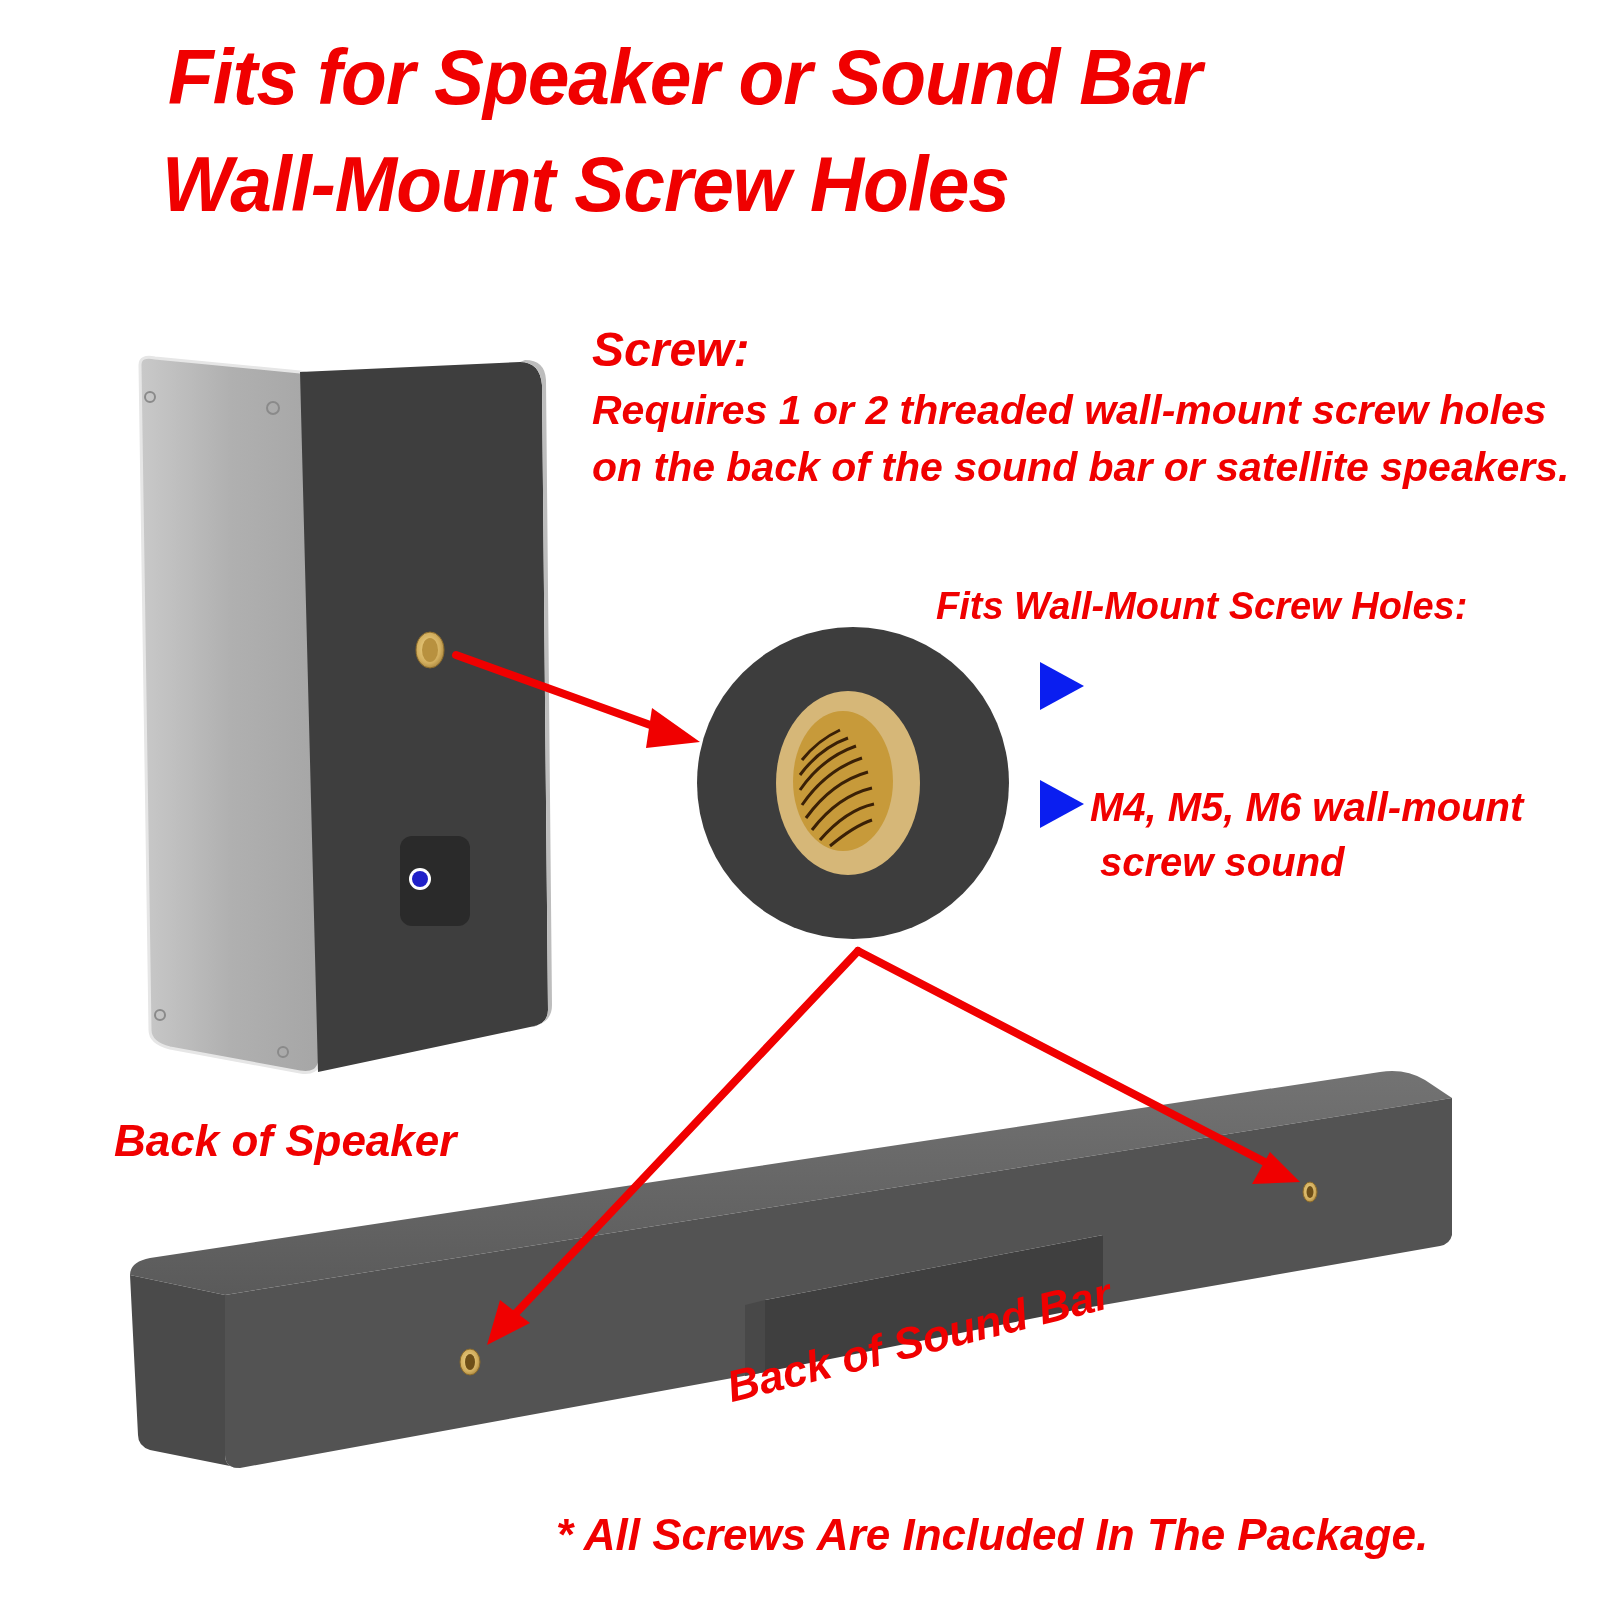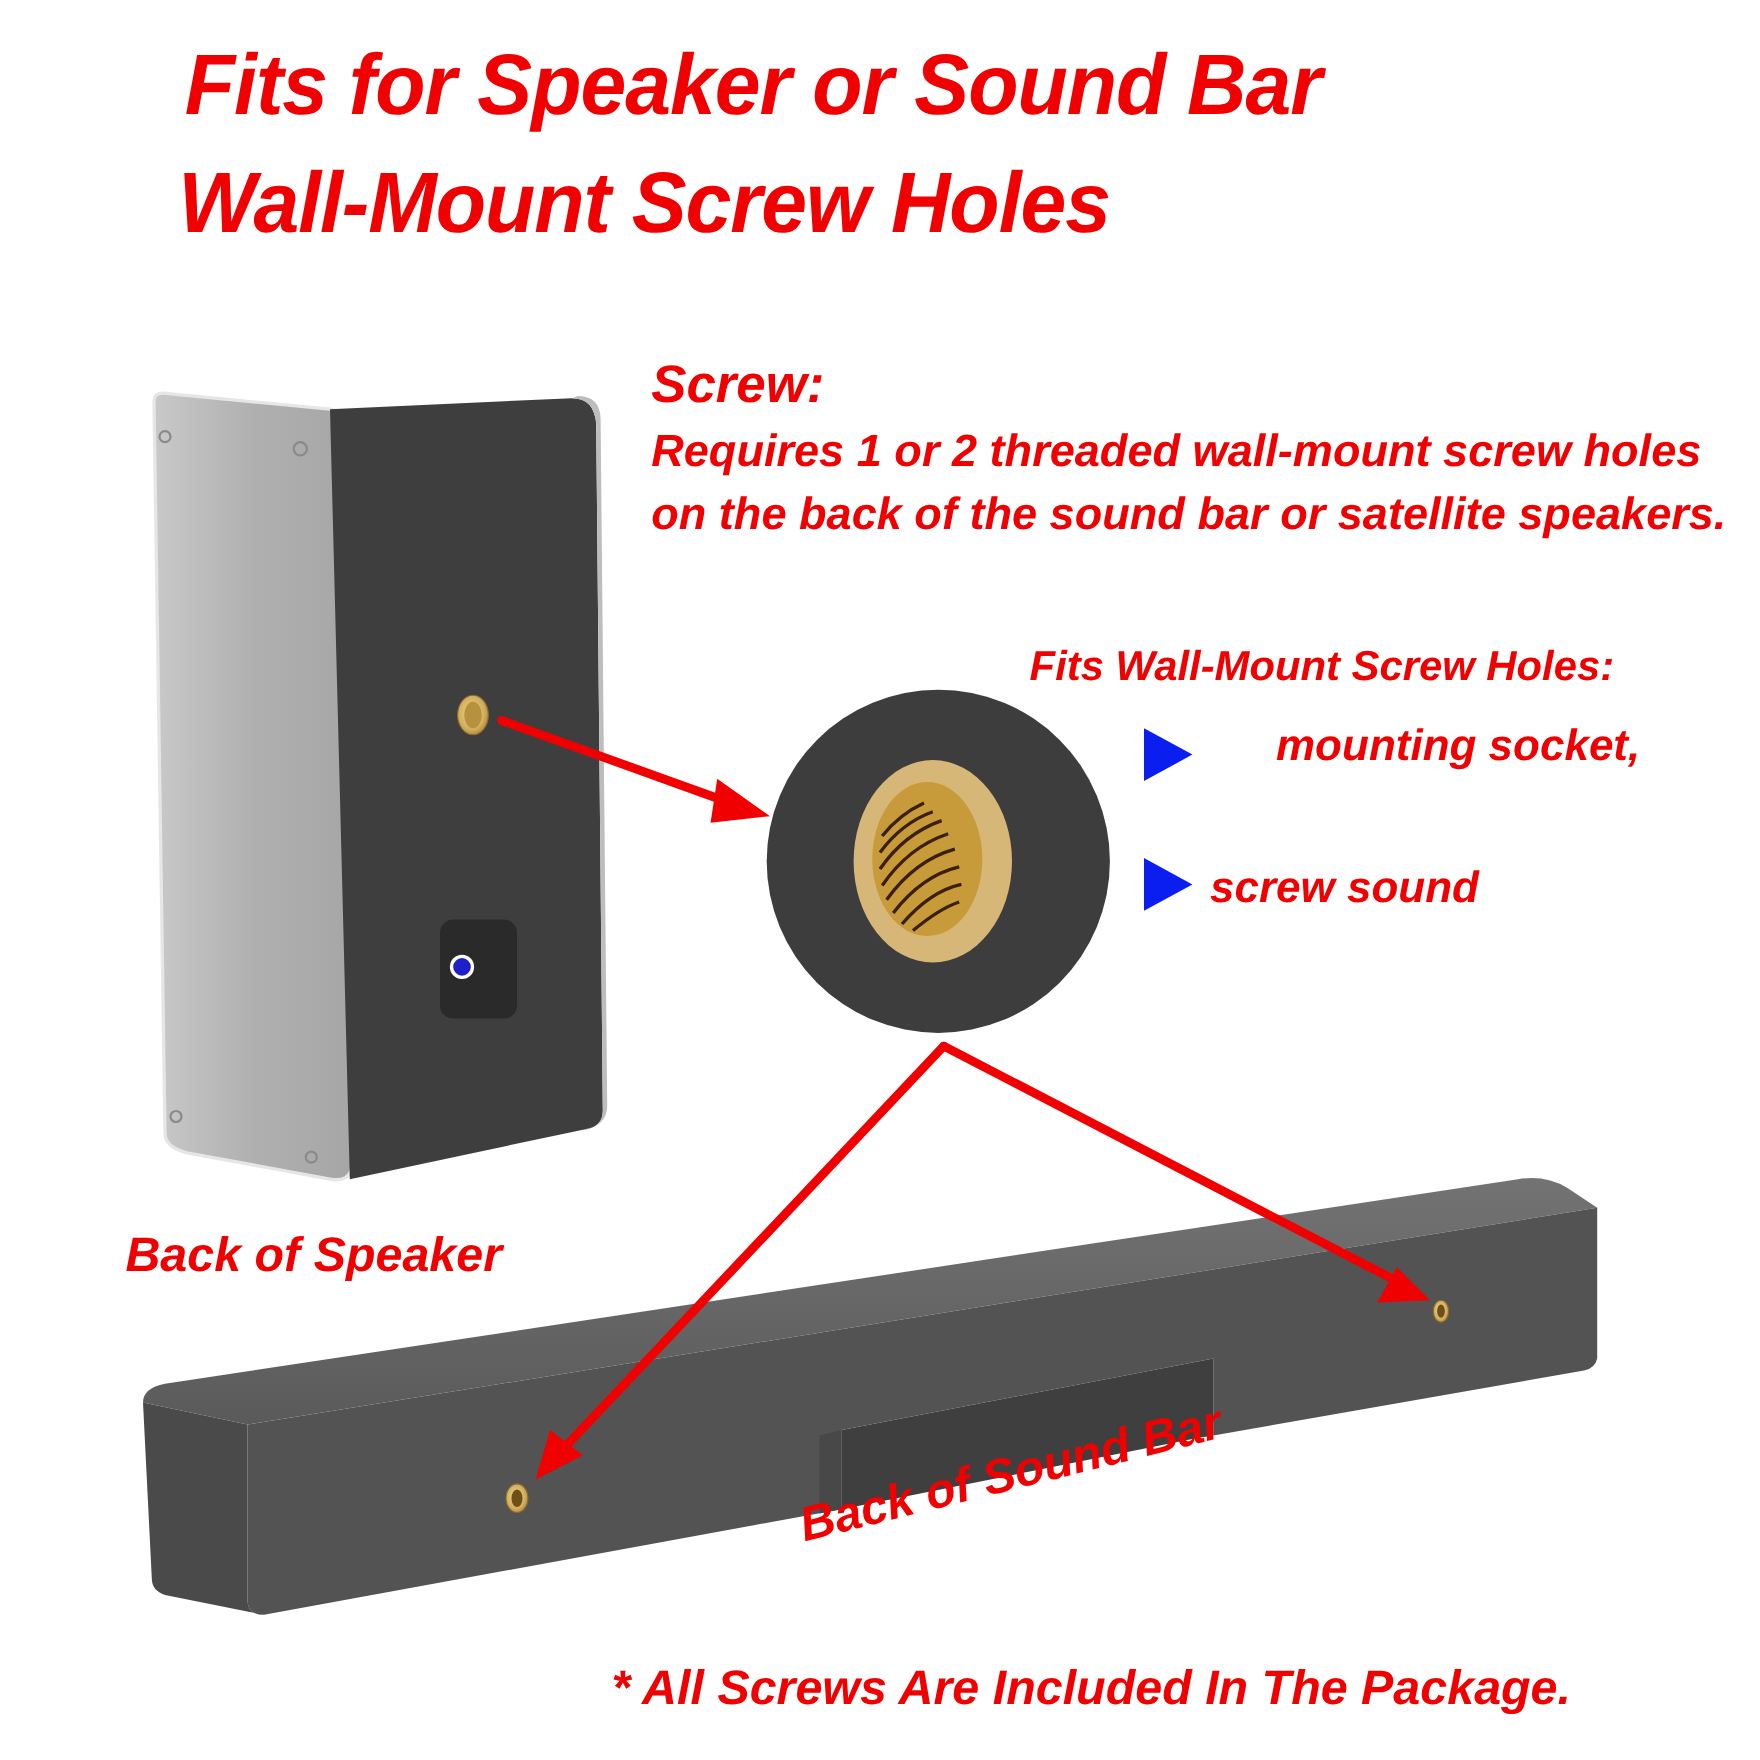--- a/index.html
+++ b/index.html
@@ -106,24 +106,24 @@
 <div class="title t1 red">Fits for Speaker or Sound Bar</div>
 <div class="title t2 red">Wall-Mount Screw Holes</div>
 
 <div class="notice-head red">Screw:</div>
 <div class="notice-body red">Requires 1 or 2 threaded wall-mount screw holes on the back of the sound bar or satellite speakers.</div>
 
 <div class="fits-head red">Fits Wall-Mount Screw Holes:</div>
 
 <div class="tri" style="left:1040px; top:662px;"></div>
 <div class="bullet b1 red">
-  <span class="l2">mounting socket,</span>
 </div>
 
 <div class="tri" style="left:1040px; top:780px;"></div>
 <div class="bullet b2 red">
+  <span>M4, M5, M6 wall-mount</span>
   <span class="l2">screw sound</span>
 </div>
 
 <div class="lbl-speaker red">Back of Speaker</div>
 <div class="lbl-bar red">Back of Sound Bar</div>
 
 <div class="footer red">* All Screws Are Included In The Package.</div>
 
 </body></html>

